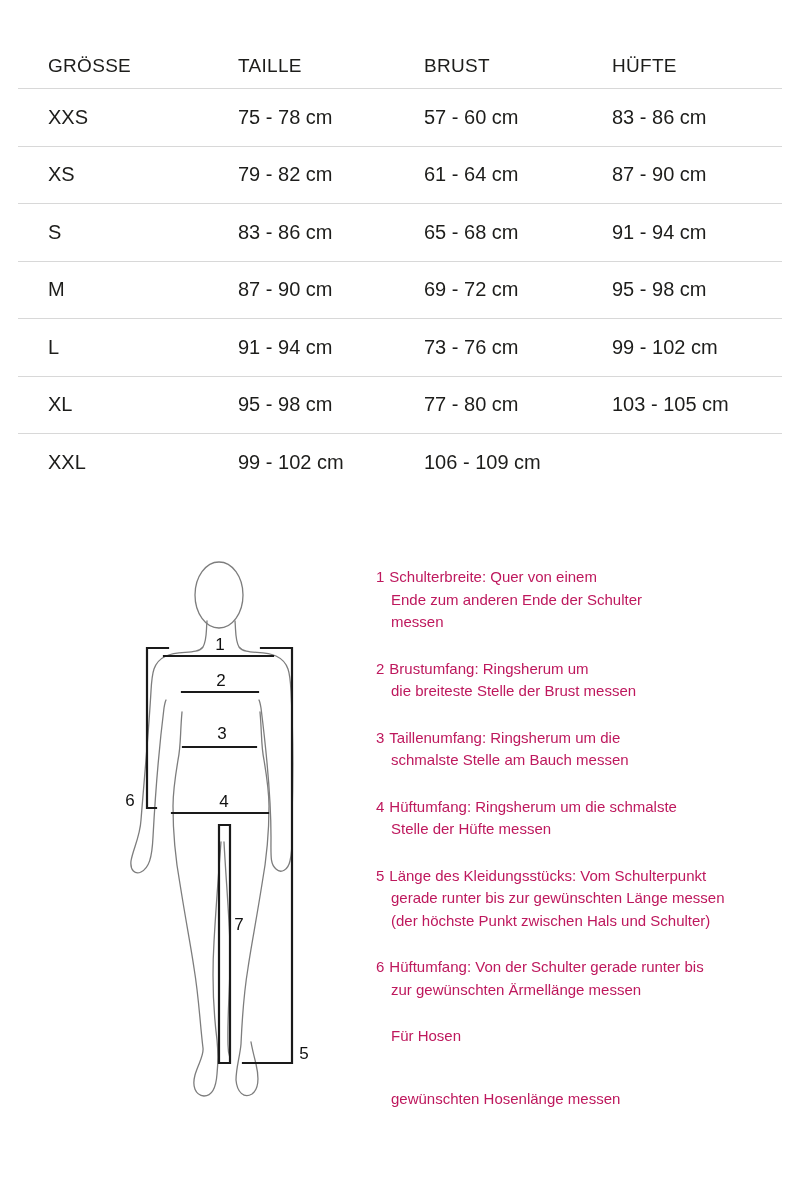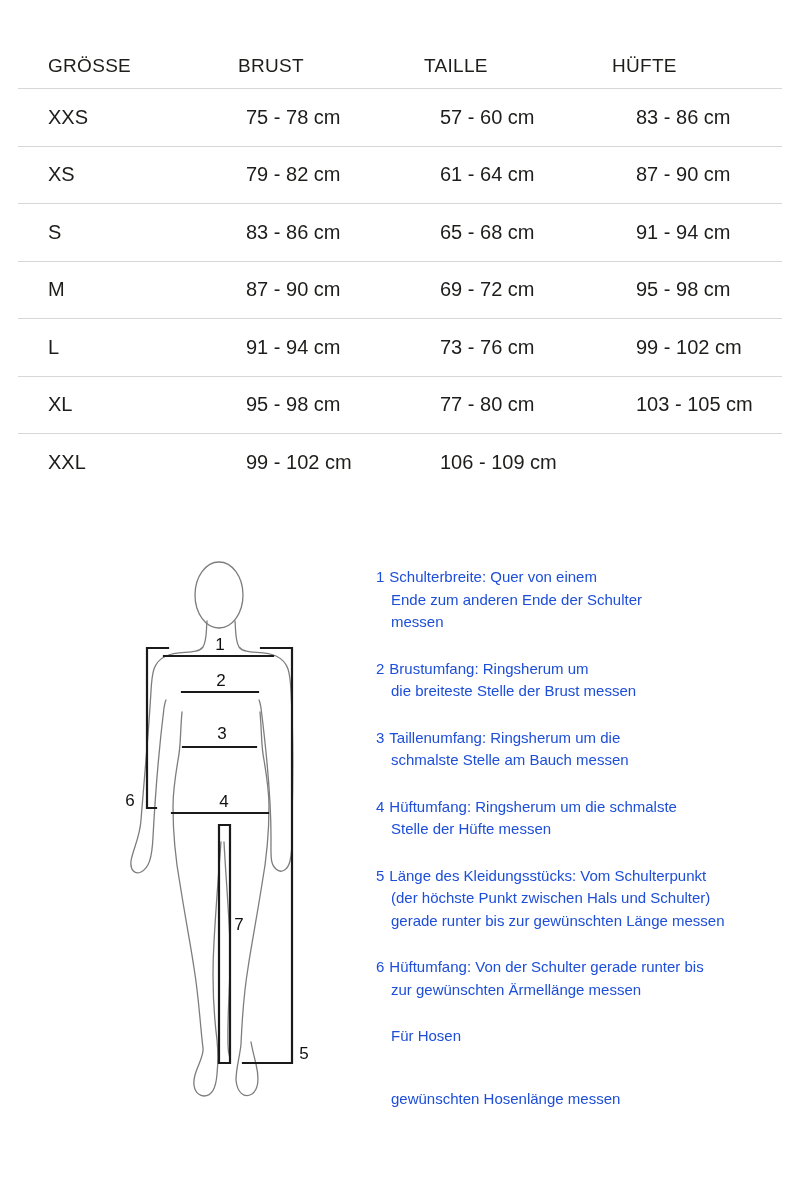--- a/index.html
+++ b/index.html
@@ -6,46 +6,46 @@
   .page{position:relative;width:800px;height:1200px;background:#ffffff;overflow:hidden;
         font-family:"Liberation Sans",sans-serif;color:#1d1d1b;}
 
   
   .size-table{position:absolute;top:0;left:18px;width:764px;}
   .t-row{display:grid;grid-template-columns:220px 186px 188px 1fr;align-items:center;
          height:57.5px;border-bottom:1px solid #d8d8d8;box-sizing:border-box;}
   .t-row > span{display:block;}
   .t-row > span:first-child{padding-left:30px;}
   .t-head{height:89px;padding-top:44px;font-size:19px;letter-spacing:.3px;}
-  .t-data{font-size:20px;gap:8px;}
+  .t-data{font-size:20px;}
   .t-data.last{border-bottom:none;}
 
   
   .diagram{position:absolute;left:0;top:540px;width:800px;height:620px;}
   .fig-svg{position:absolute;left:0;top:-540px;width:800px;height:1200px;}
   .fig-label{position:absolute;transform:translate(-50%,-50%);font-size:17px;color:#111;
              background:#fff;padding:0 2px;line-height:1;}
 
   .instructions{position:absolute;left:376px;top:26px;width:418px;font-size:15px;
-                line-height:22.5px;color:#1d4ed8;}
+                line-height:22.5px;color:#be185d;}
   .instr{margin-bottom:24px;}
   .instr .num{margin-right:5px;}
   .instr .cont{padding-left:15px;}
   .note{margin-bottom:40px;padding-left:15px;}
 </style>
 </head>
 <body>
 
 <div class="page">
 
   <div class="size-table">
     <div class="t-row t-head">
       <span>GRÖSSE</span>
+      <span>TAILLE</span>
       <span>BRUST</span>
-      <span>TAILLE</span>
       <span>HÜFTE</span>
     </div>
 
     <div class="t-row t-data">
       <span>XXS</span>
       <span>75 - 78 cm</span>
       <span>57 - 60 cm</span>
       <span>83 - 86 cm</span>
     </div>
     <div class="t-row t-data">
@@ -133,22 +133,22 @@
         <div class="cont">schmalste Stelle am Bauch messen</div>
       </div>
 
       <div class="instr">
         <div><span class="num">4</span><span>Hüftumfang: Ringsherum um die schmalste</span></div>
         <div class="cont">Stelle der Hüfte messen</div>
       </div>
 
       <div class="instr">
         <div><span class="num">5</span><span>Länge des Kleidungsstücks: Vom Schulterpunkt</span></div>
+        <div class="cont">gerade runter bis zur gewünschten Länge messen</div>
         <div class="cont">(der höchste Punkt zwischen Hals und Schulter)</div>
-        <div class="cont">gerade runter bis zur gewünschten Länge messen</div>
       </div>
 
       <div class="instr">
         <div><span class="num">6</span><span>Hüftumfang: Von der Schulter gerade runter bis</span></div>
         <div class="cont">zur gewünschten Ärmellänge messen</div>
       </div>
 
       <div class="note">Für Hosen</div>
 
       <div class="instr">

